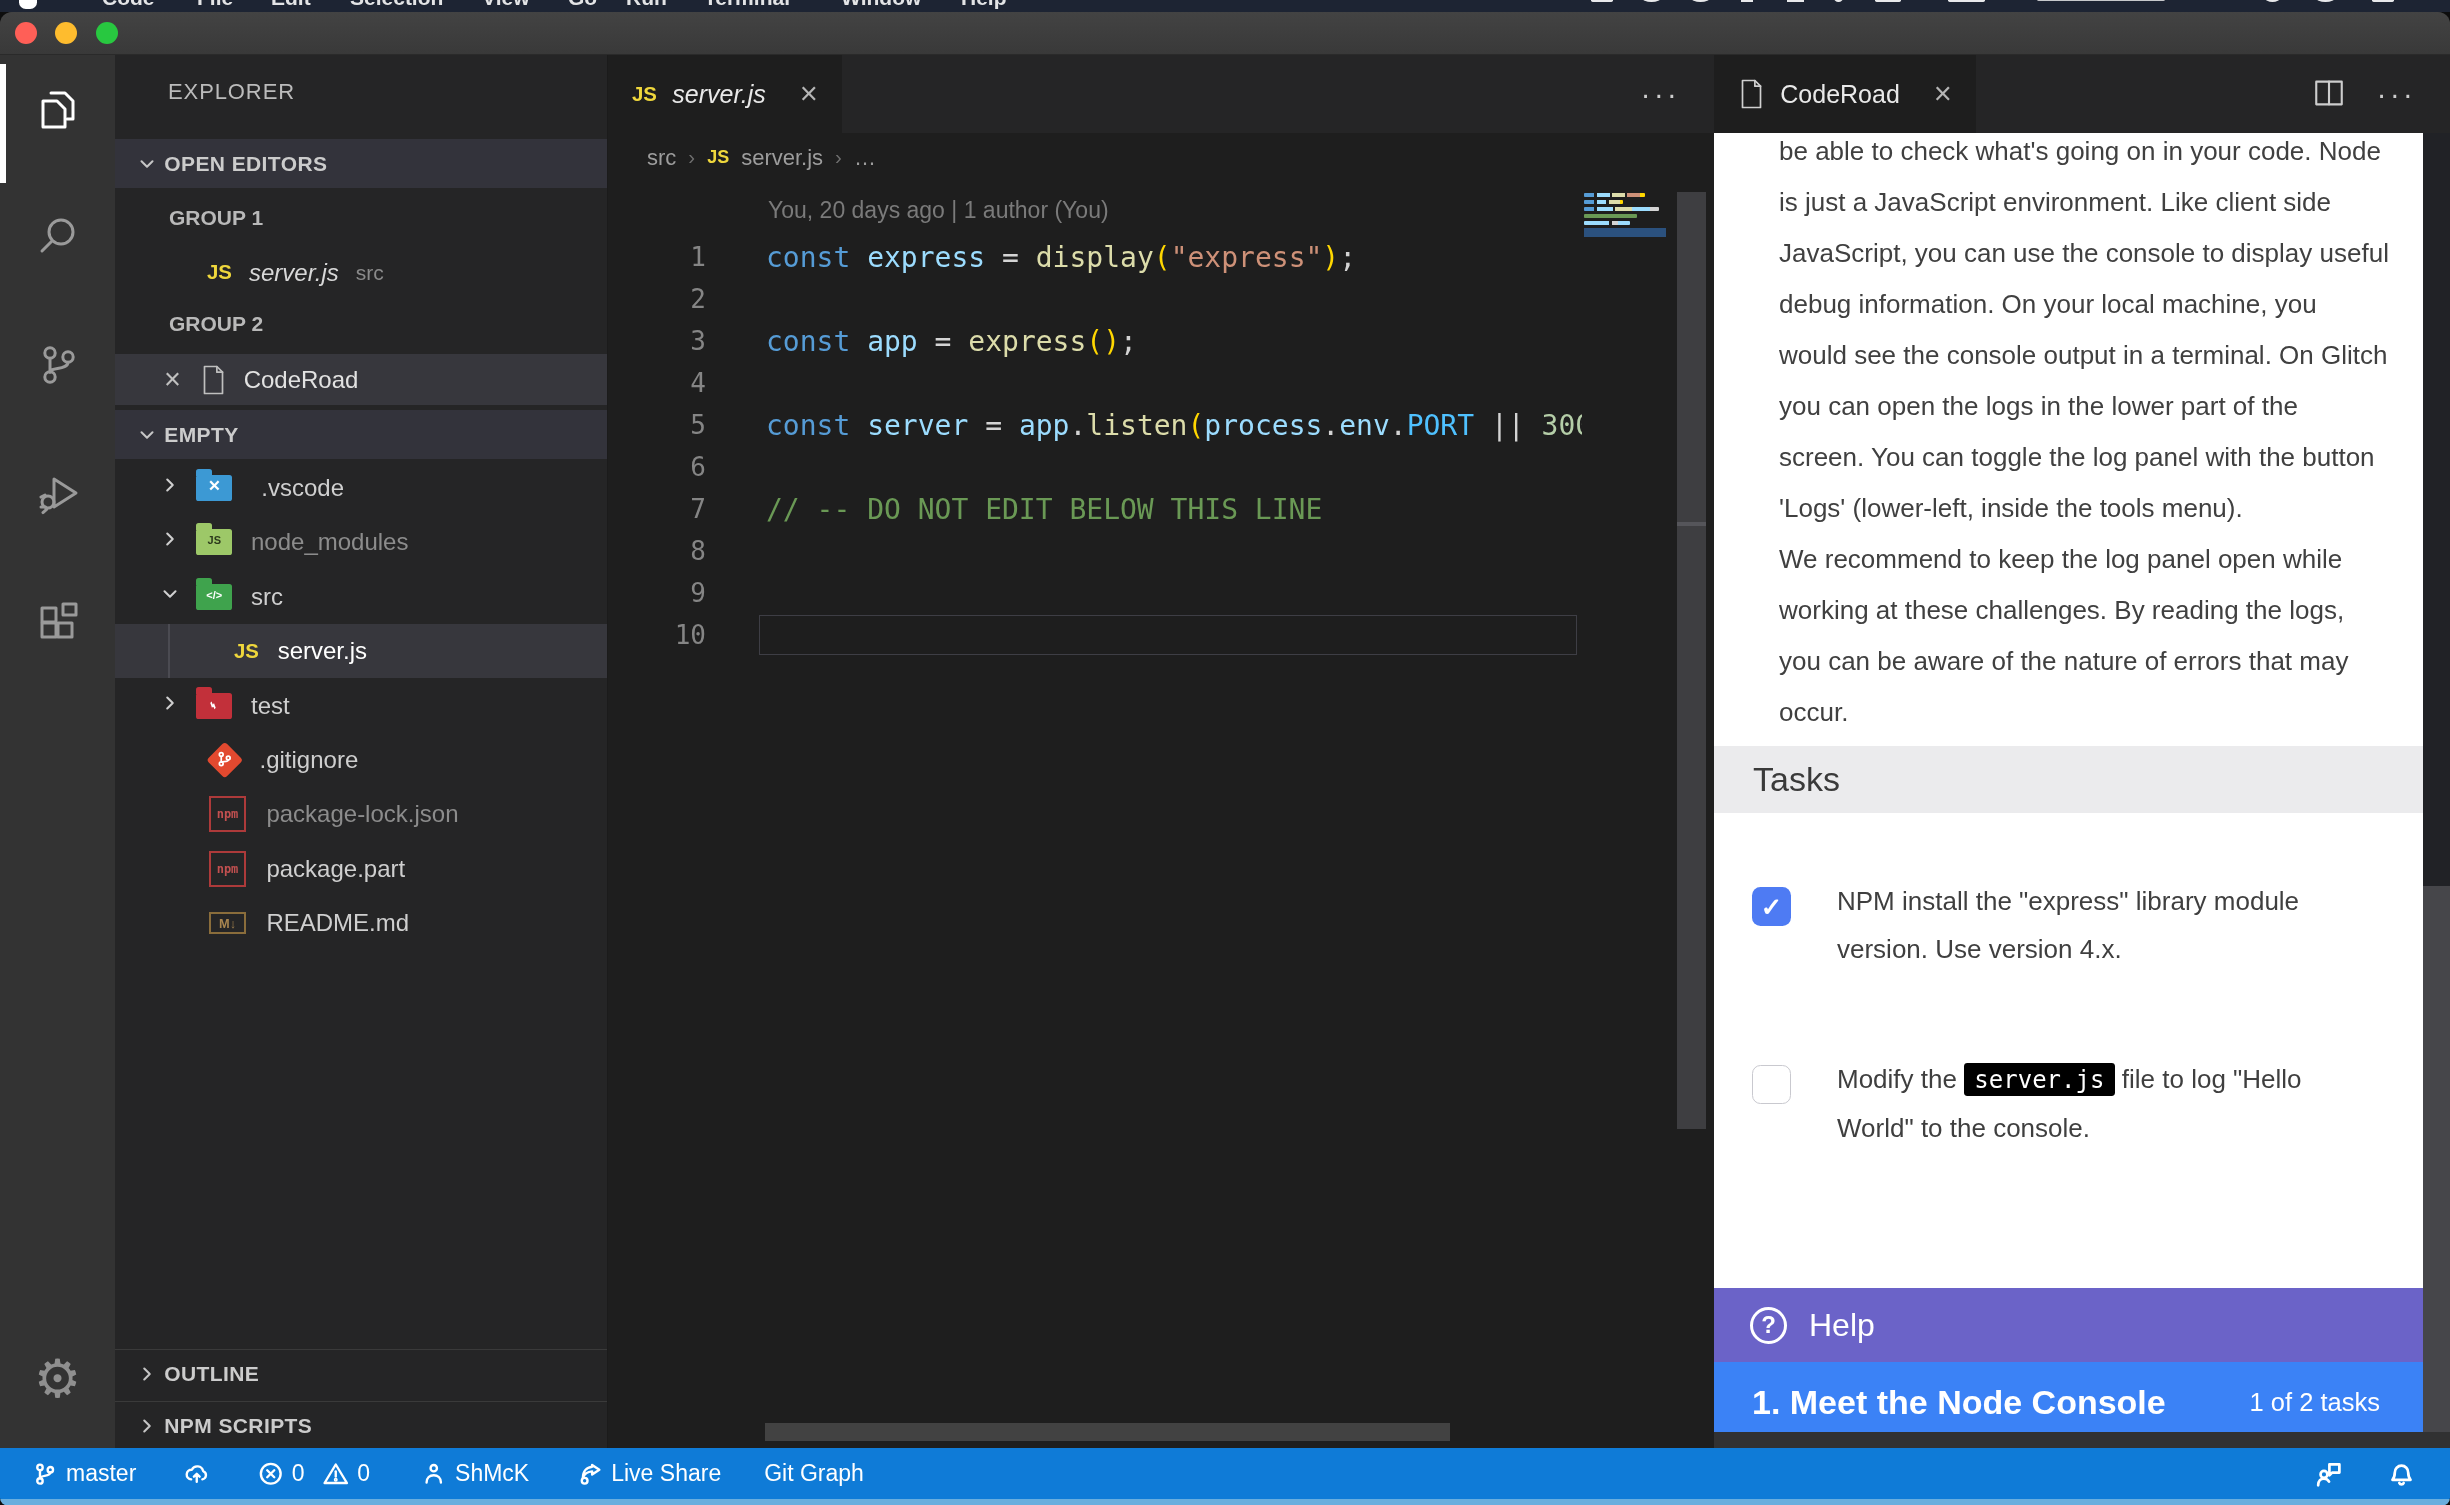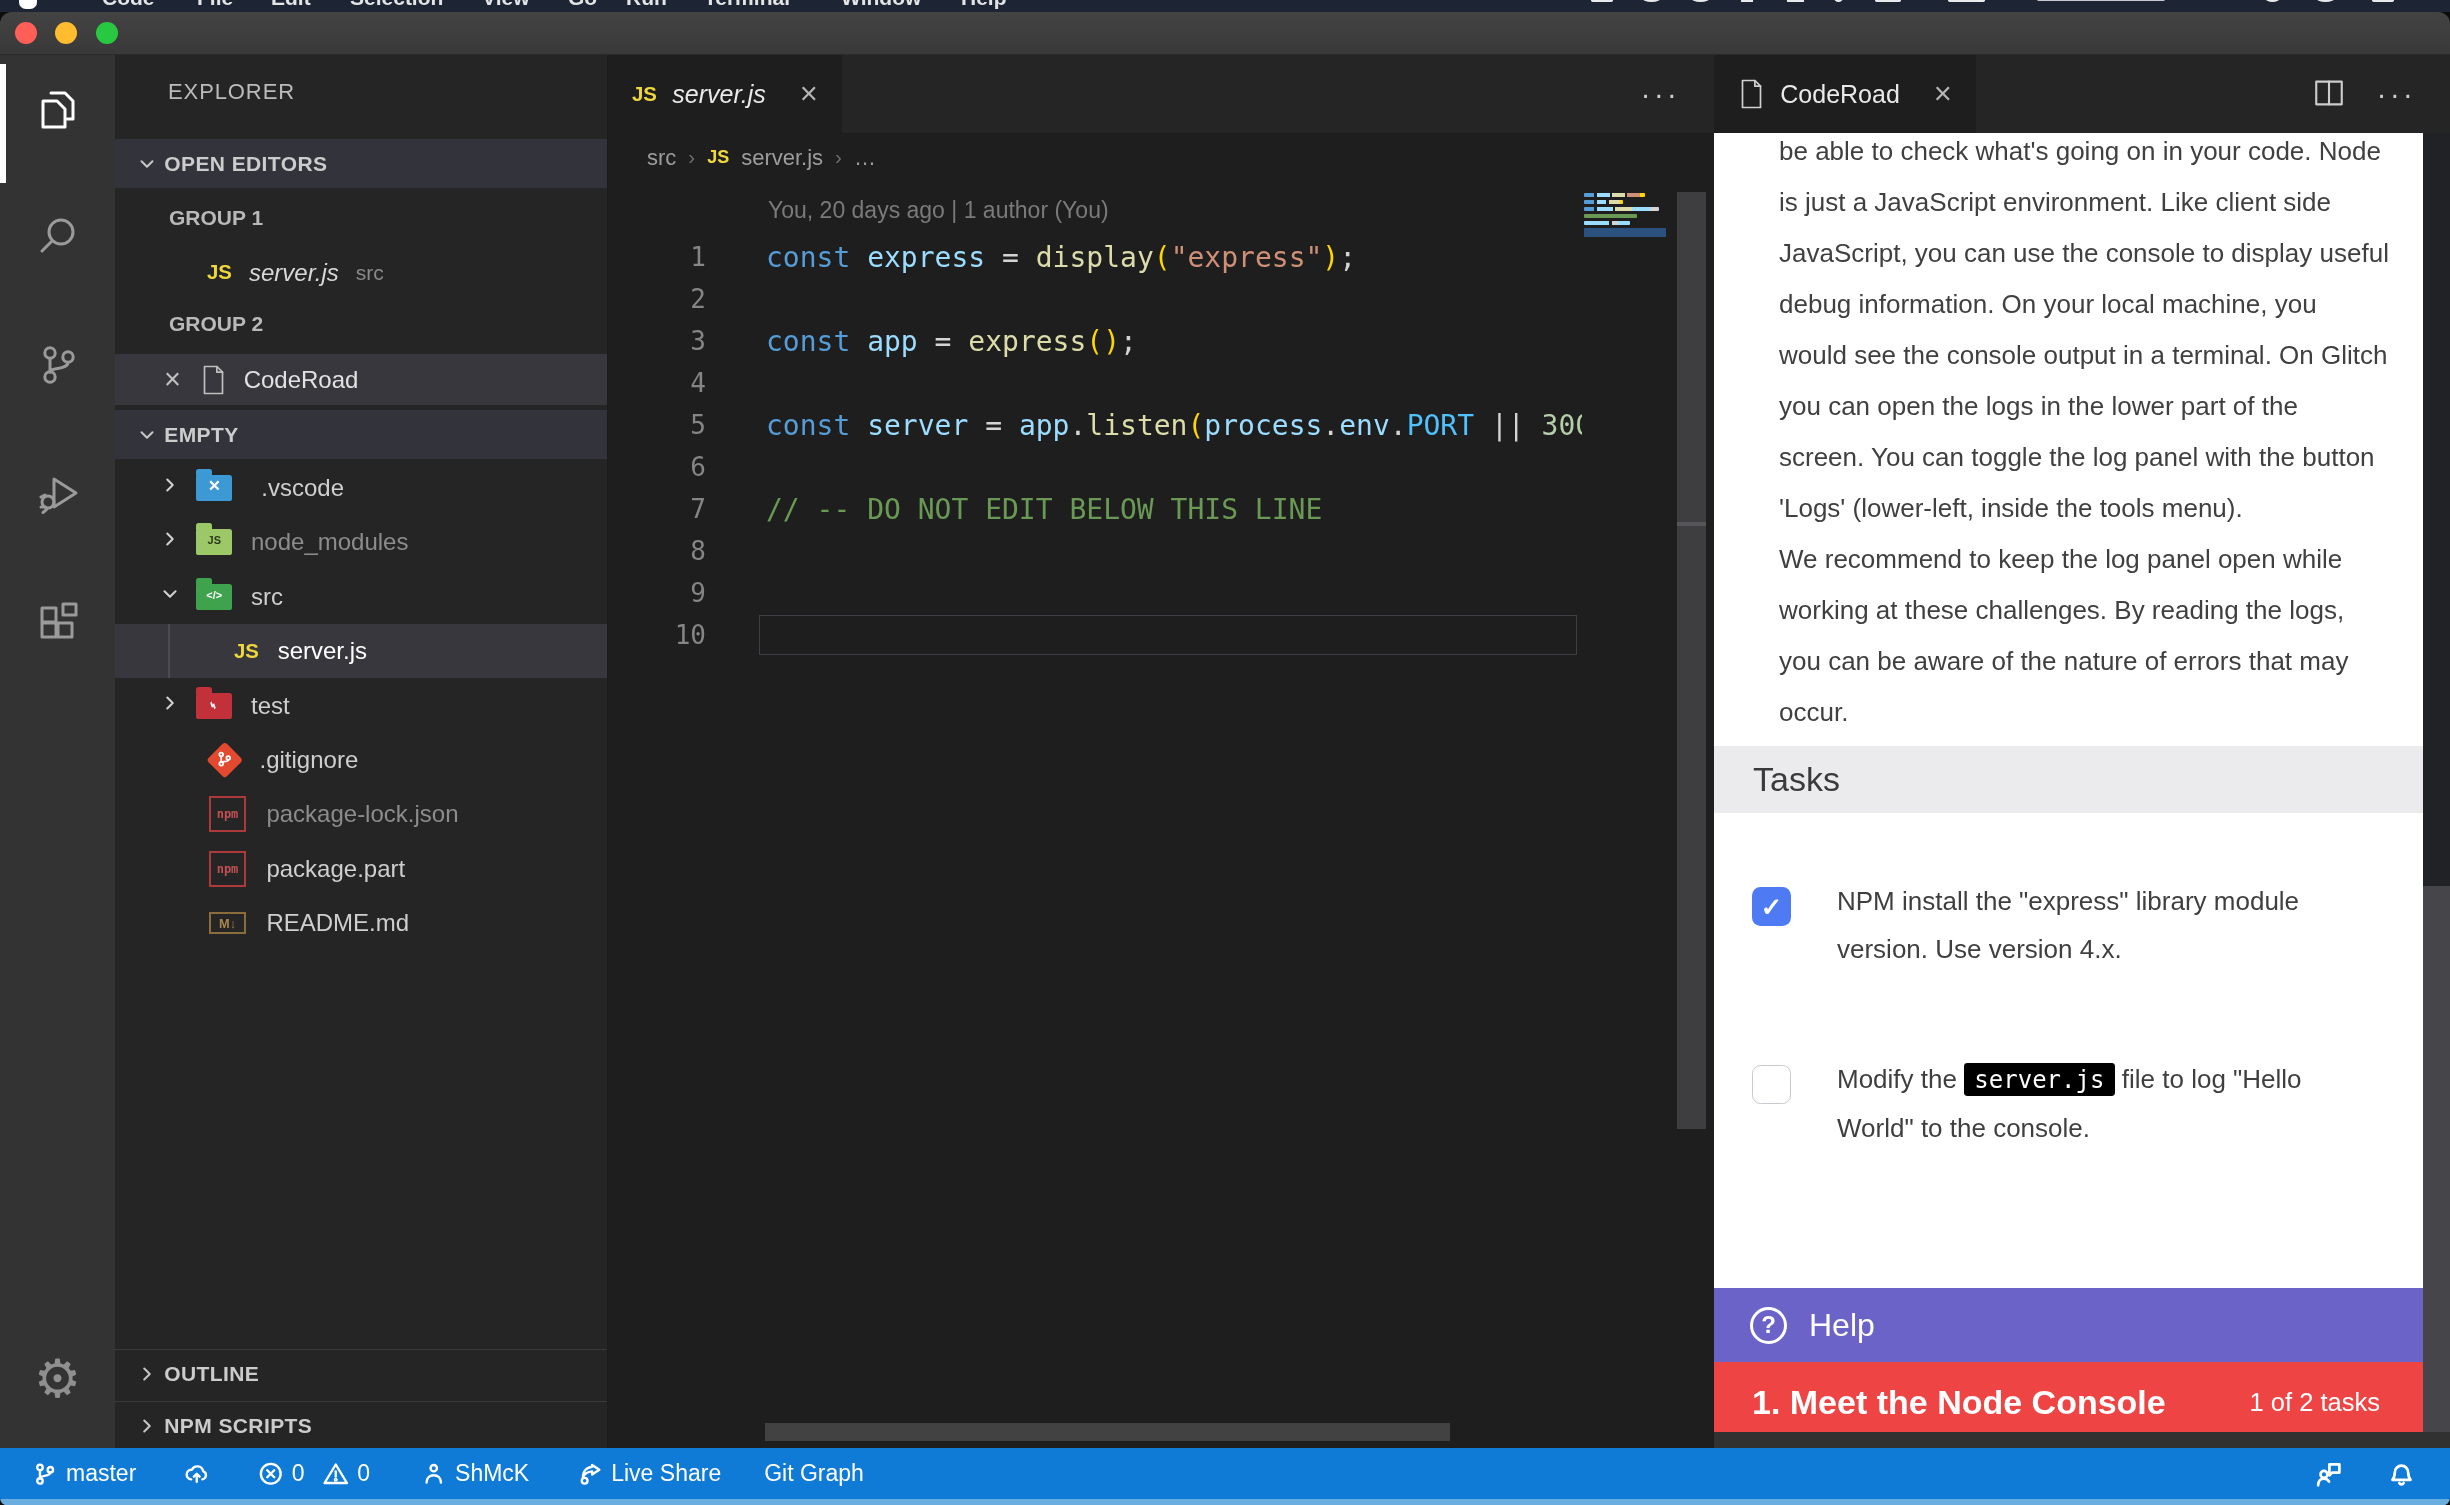--- a/index.html
+++ b/index.html
@@ -93,21 +93,21 @@
   #tasksband .tlabel { margin-left:39px; font-size:34px; color:#3a3a3a; }
   .taskrow { position:absolute; left:0; width:709px; }
   .cbox { position:absolute; left:38px; top:0; width:39px; height:39px; border-radius:8.5px; }
   .cbox.checked { background:#4e7bf3; color:#fff; display:flex; align-items:center; justify-content:center; font-size:25.5px; font-weight:700; }
   .cbox.unchecked { background:#fff; border:1.7px solid #c9c9cf; }
   .tasktext { position:absolute; left:123px; top:-10.2px; width:561px; font-size:26px; line-height:48px; color:#3f3f3f; }
   .codechip { font-family:"DejaVu Sans Mono",monospace; background:#000; color:#fff; font-size:24px; padding:2.6px 10.2px; border-radius:3.4px; }
   #helpbar { position:absolute; left:0; top:1155px; width:709px; height:74px; background:#6b63c8; display:flex; align-items:center; color:#fff; }
   .qcircle { margin-left:36px; width:37px; height:37px; border:3.4px solid #fff; border-radius:50%; display:flex; align-items:center; justify-content:center; font-size:24px; font-weight:700; }
   #helpbar .hlabel { margin-left:22px; font-size:32px; }
-  #lessonbar { position:absolute; left:0; top:1229px; width:709px; height:80px; background:#ef4444; display:flex; align-items:center; color:#fff; }
+  #lessonbar { position:absolute; left:0; top:1229px; width:709px; height:80px; background:#3b82f6; display:flex; align-items:center; color:#fff; }
   #lessonbar .ltitle { margin-left:38px; font-size:34px; font-weight:700; }
   #lessonbar .lprog { position:absolute; right:43px; font-size:25.5px; font-weight:400; }
   #pvscroll-thumb { position:absolute; right:0; top:0; width:27px; height:753px; background:#212226; }
   #pvscroll-track { position:absolute; right:0; top:753px; width:27px; height:546px; background:#46464a; }
   #panel .understrip { position:absolute; left:0; top:1377px; width:736px; height:16px; background:#313132; }
 
   
   #statusbar { position:absolute; left:0; top:1436px; width:2450px; height:51px; background:#0f7bd7; color:#fff; display:flex; align-items:center; font-size:23px; }
   #statusbar .sitem { display:flex; align-items:center; gap:8.5px; white-space:nowrap; }
   #statusbar svg { width:25.5px; height:25.5px; }

